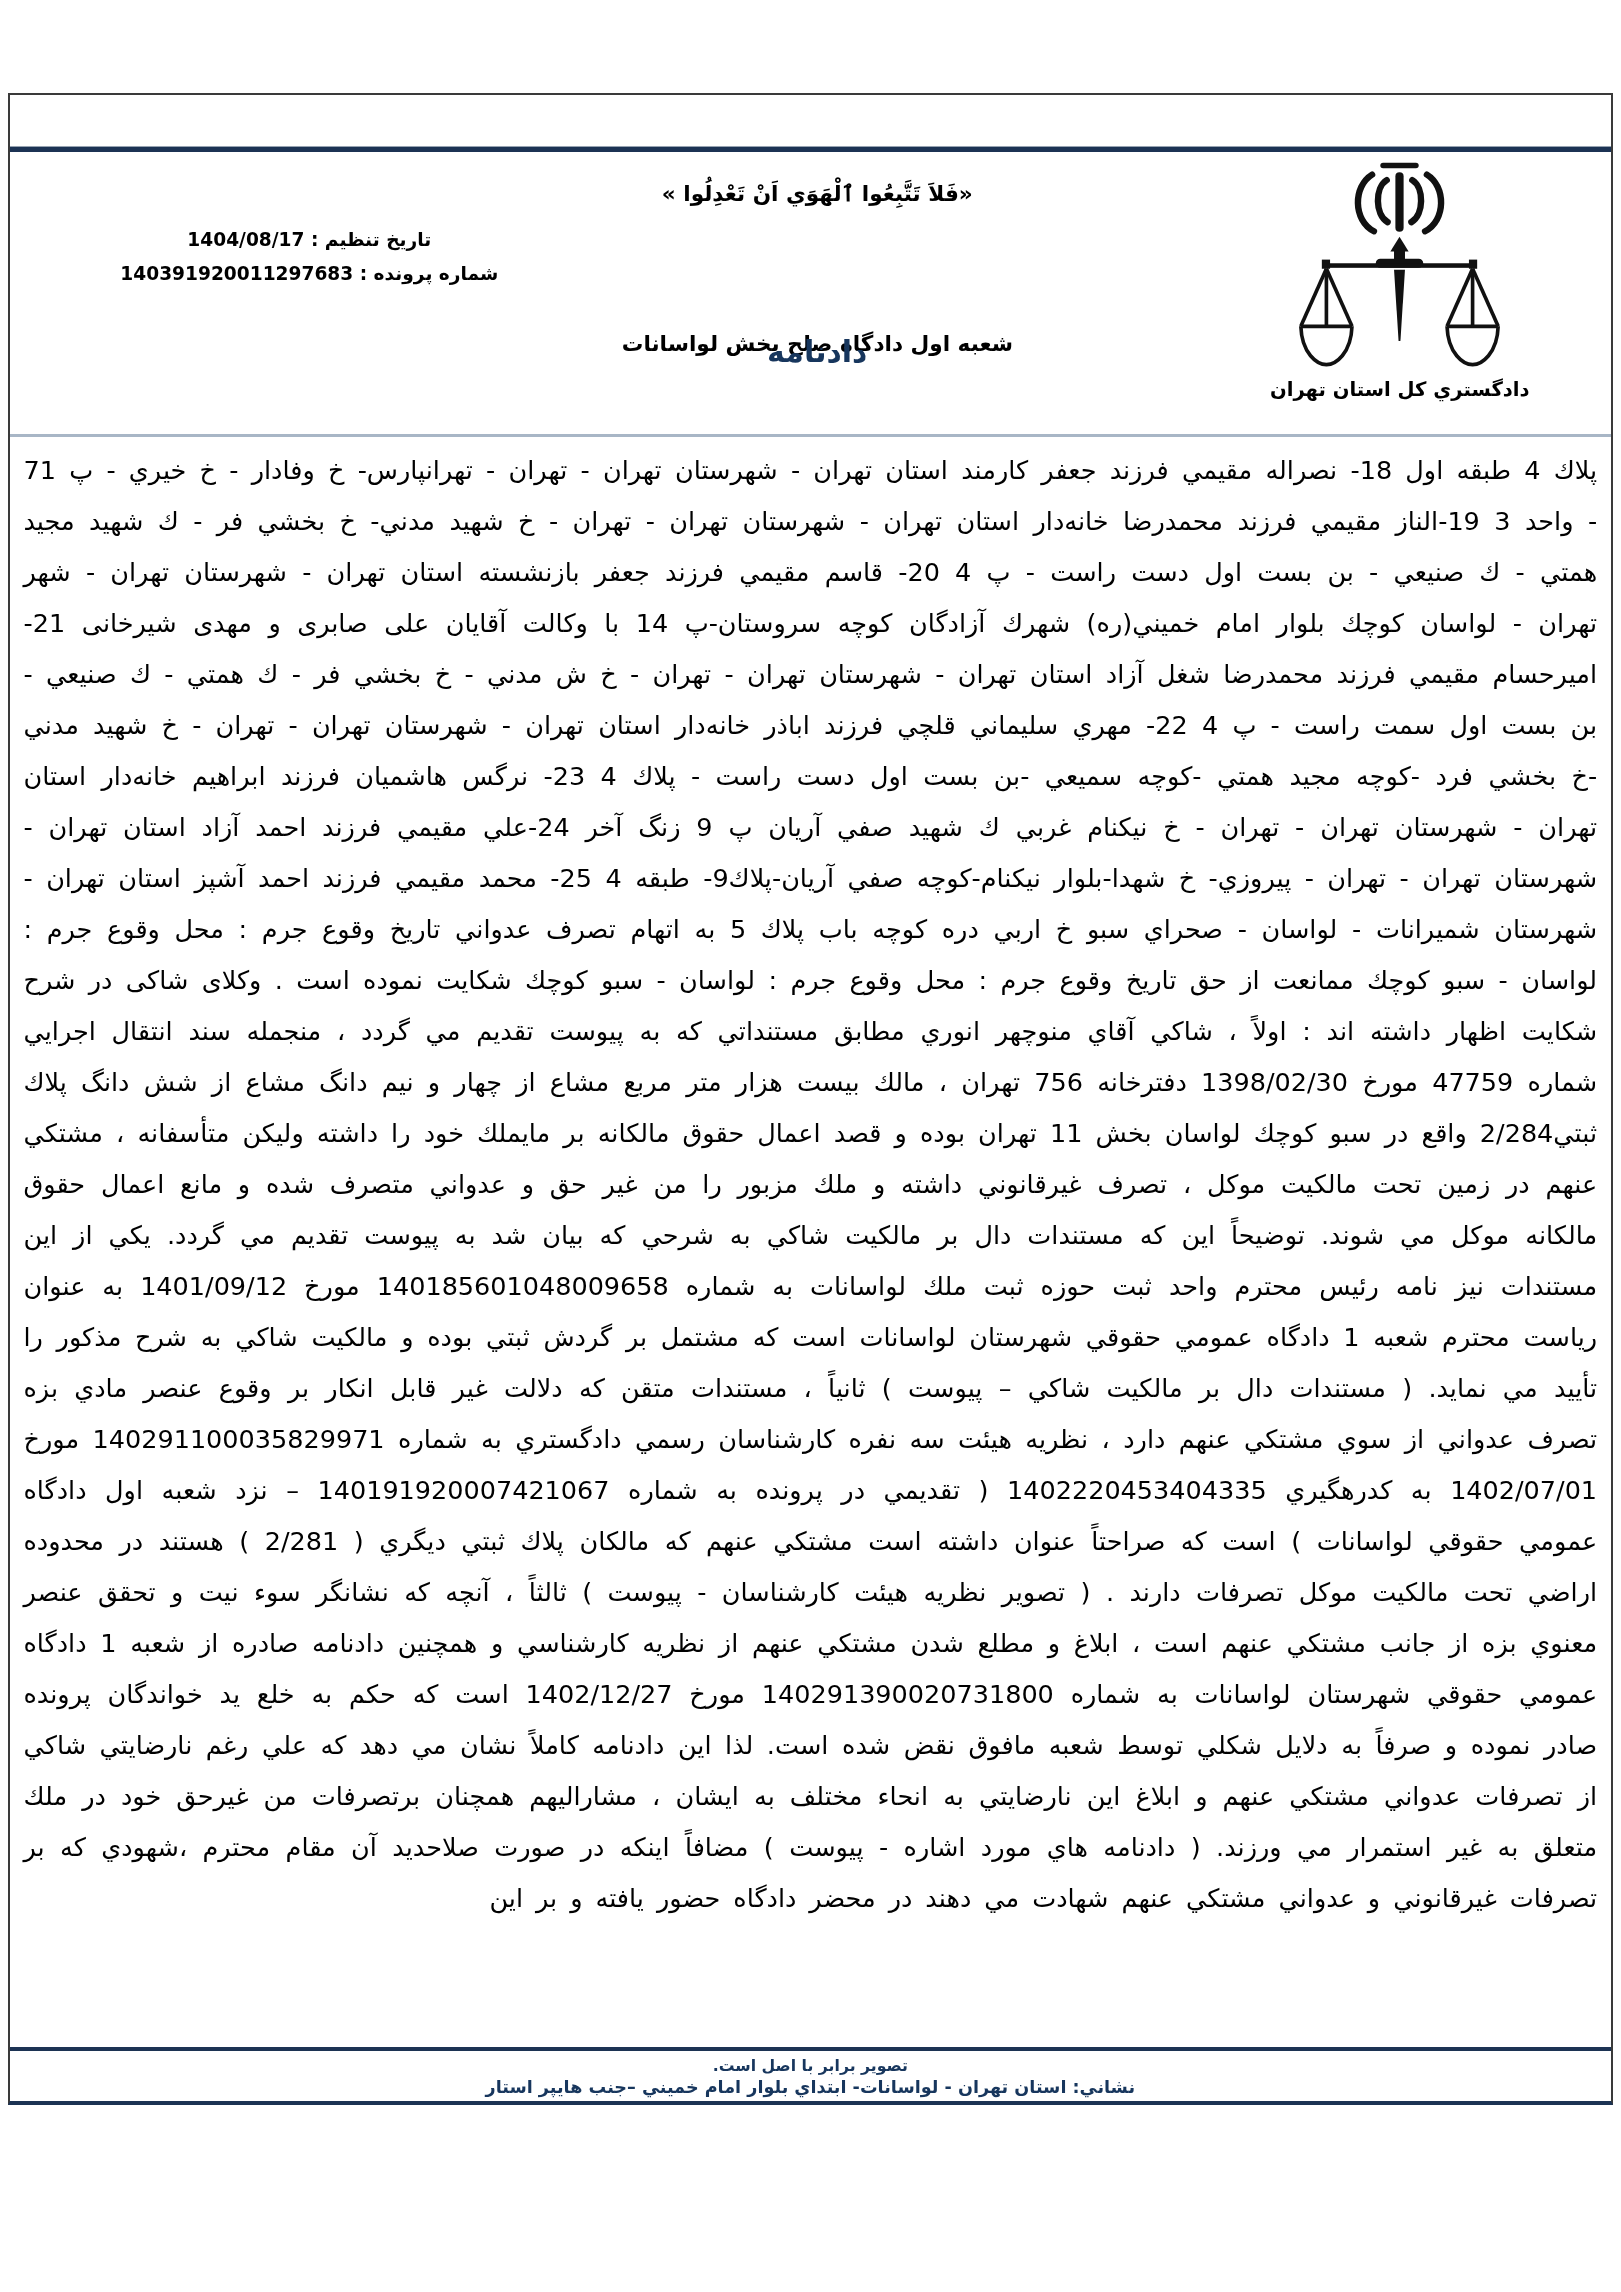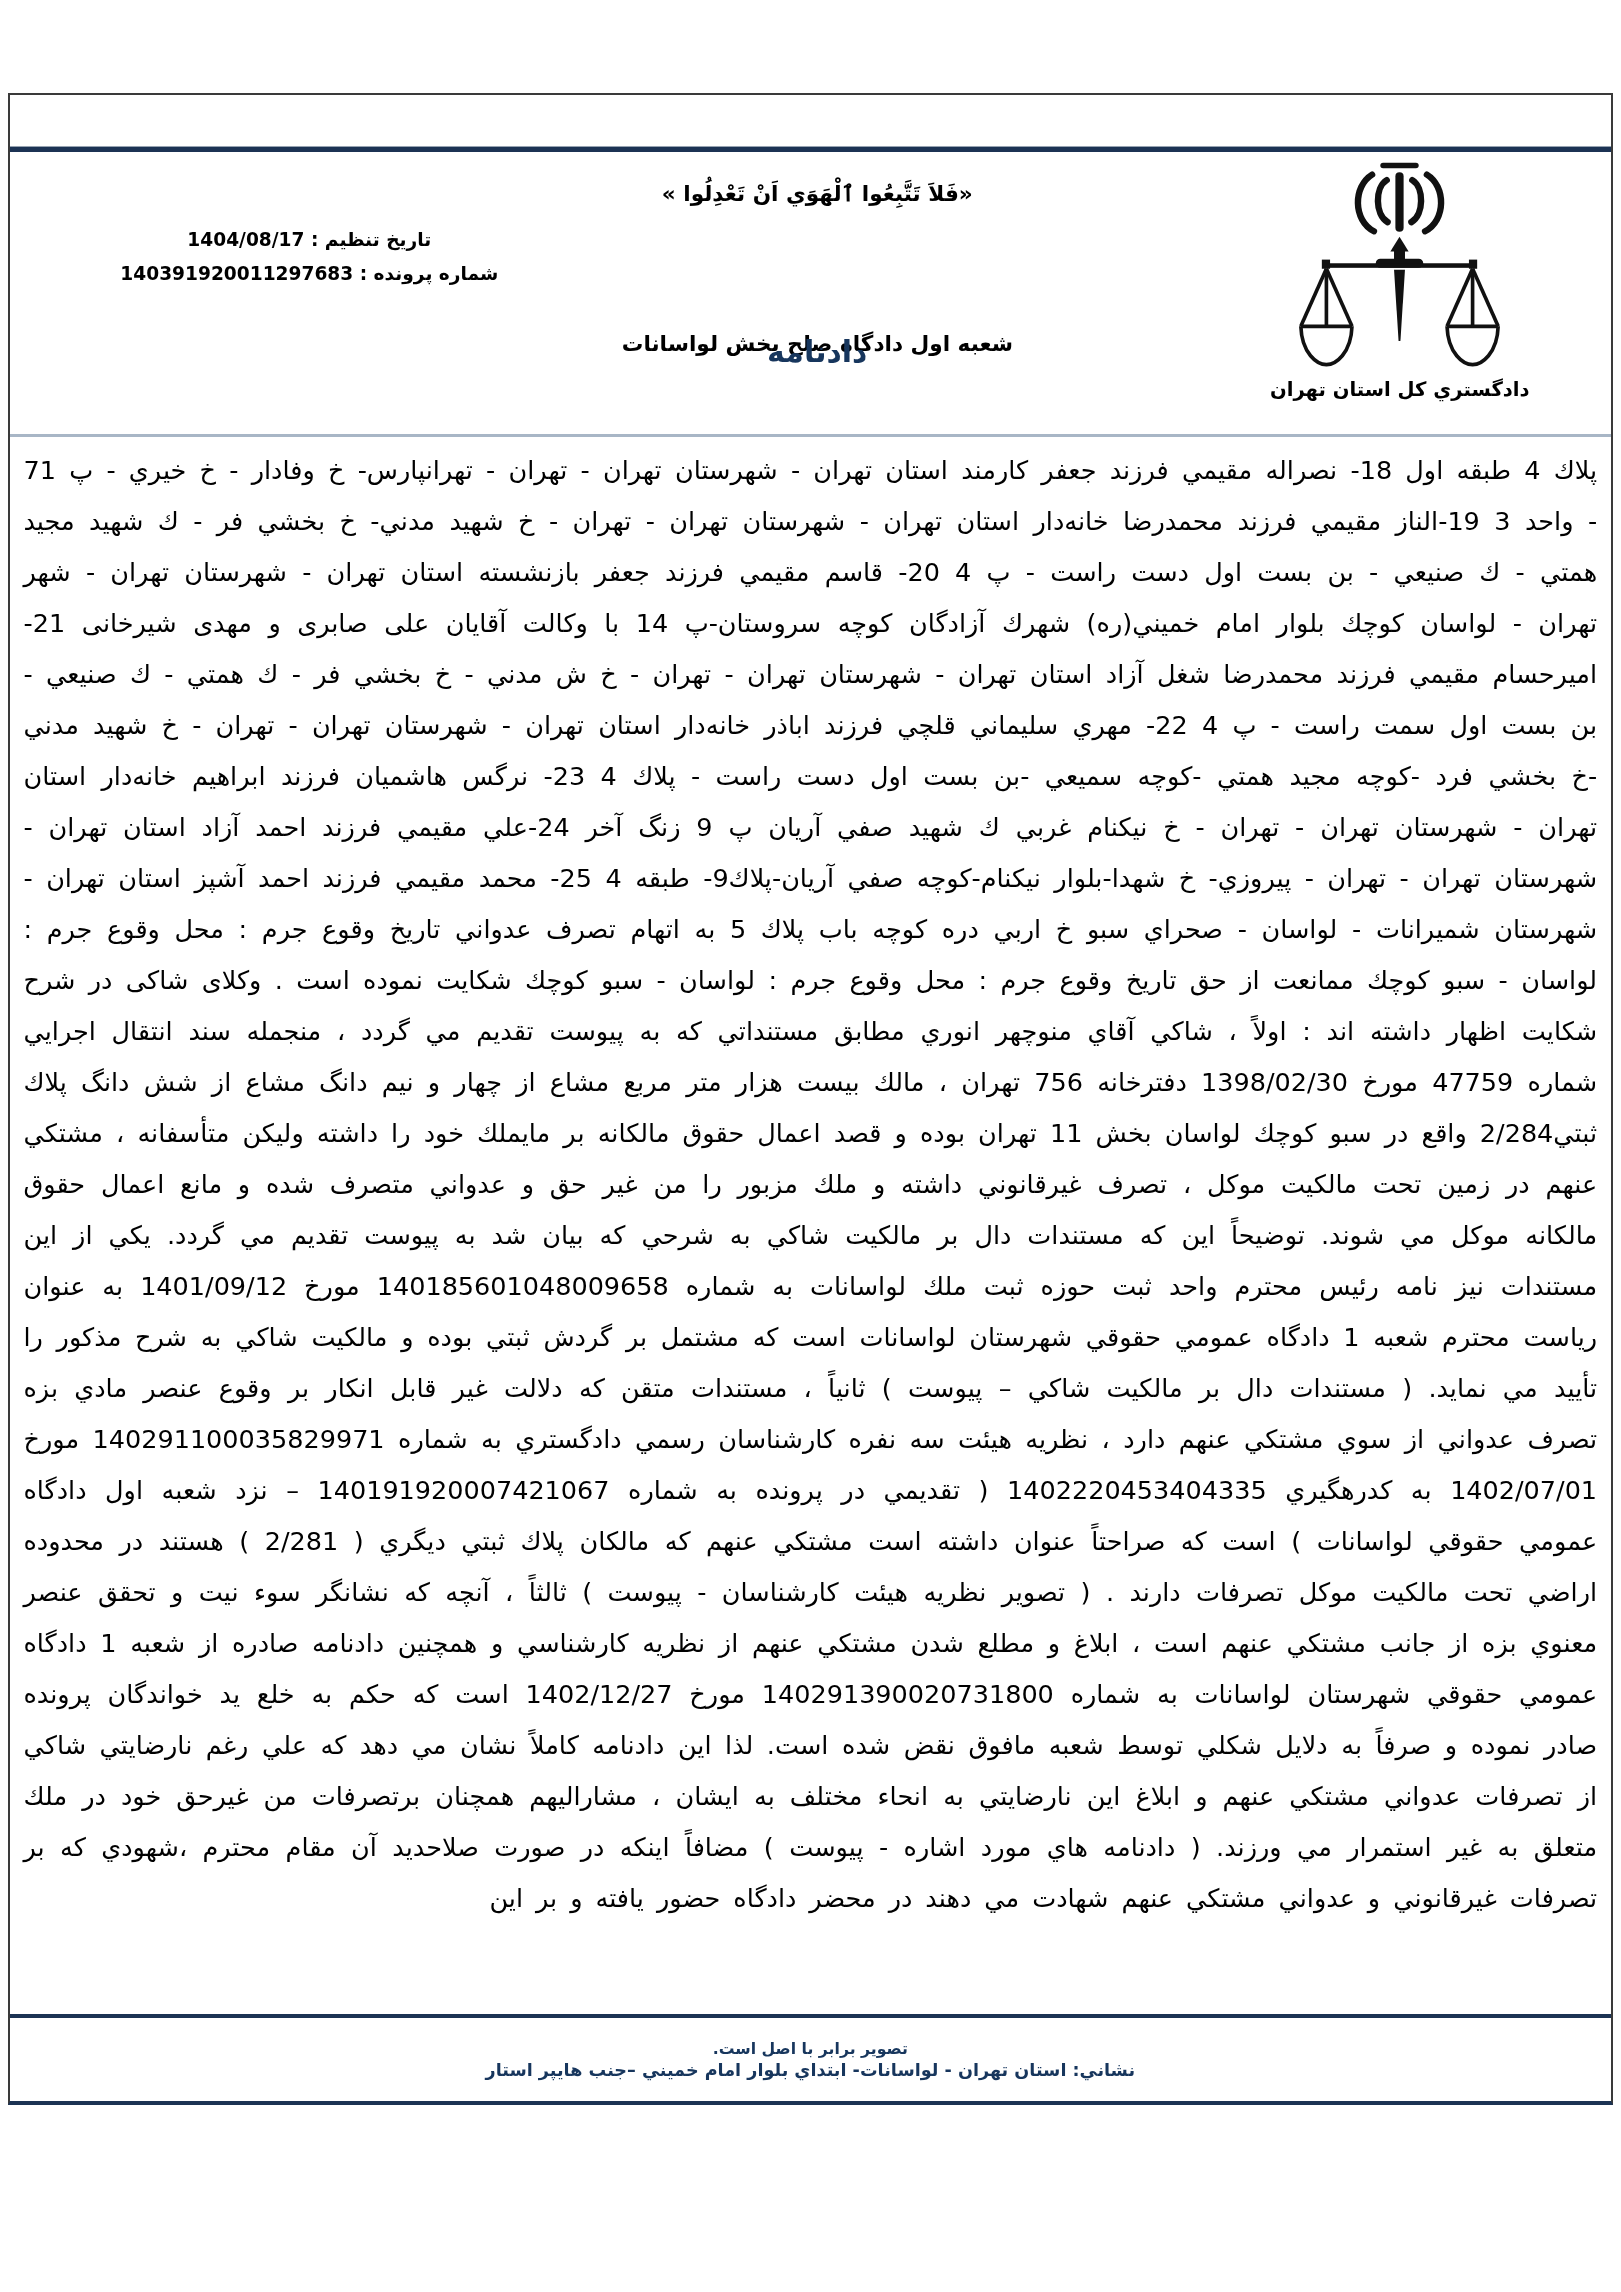--- a/index.html
+++ b/index.html
@@ -111,21 +111,21 @@
     text-align: justify;
     font-size: 25.5px;
     line-height: 51px;
     word-spacing: 4.9px;
     color: #000;
   }
 
   
   .footer-row {
     flex: none;
-    height: 87px;
+    height: 54px;
     box-sizing: border-box;
     border-top: 4.9px solid #1c3354;
     display: flex;
     flex-direction: column;
     justify-content: center;
     align-items: center;
     gap: 2px;
   }
   .footer-certify {
     font-size: 15.7px;

